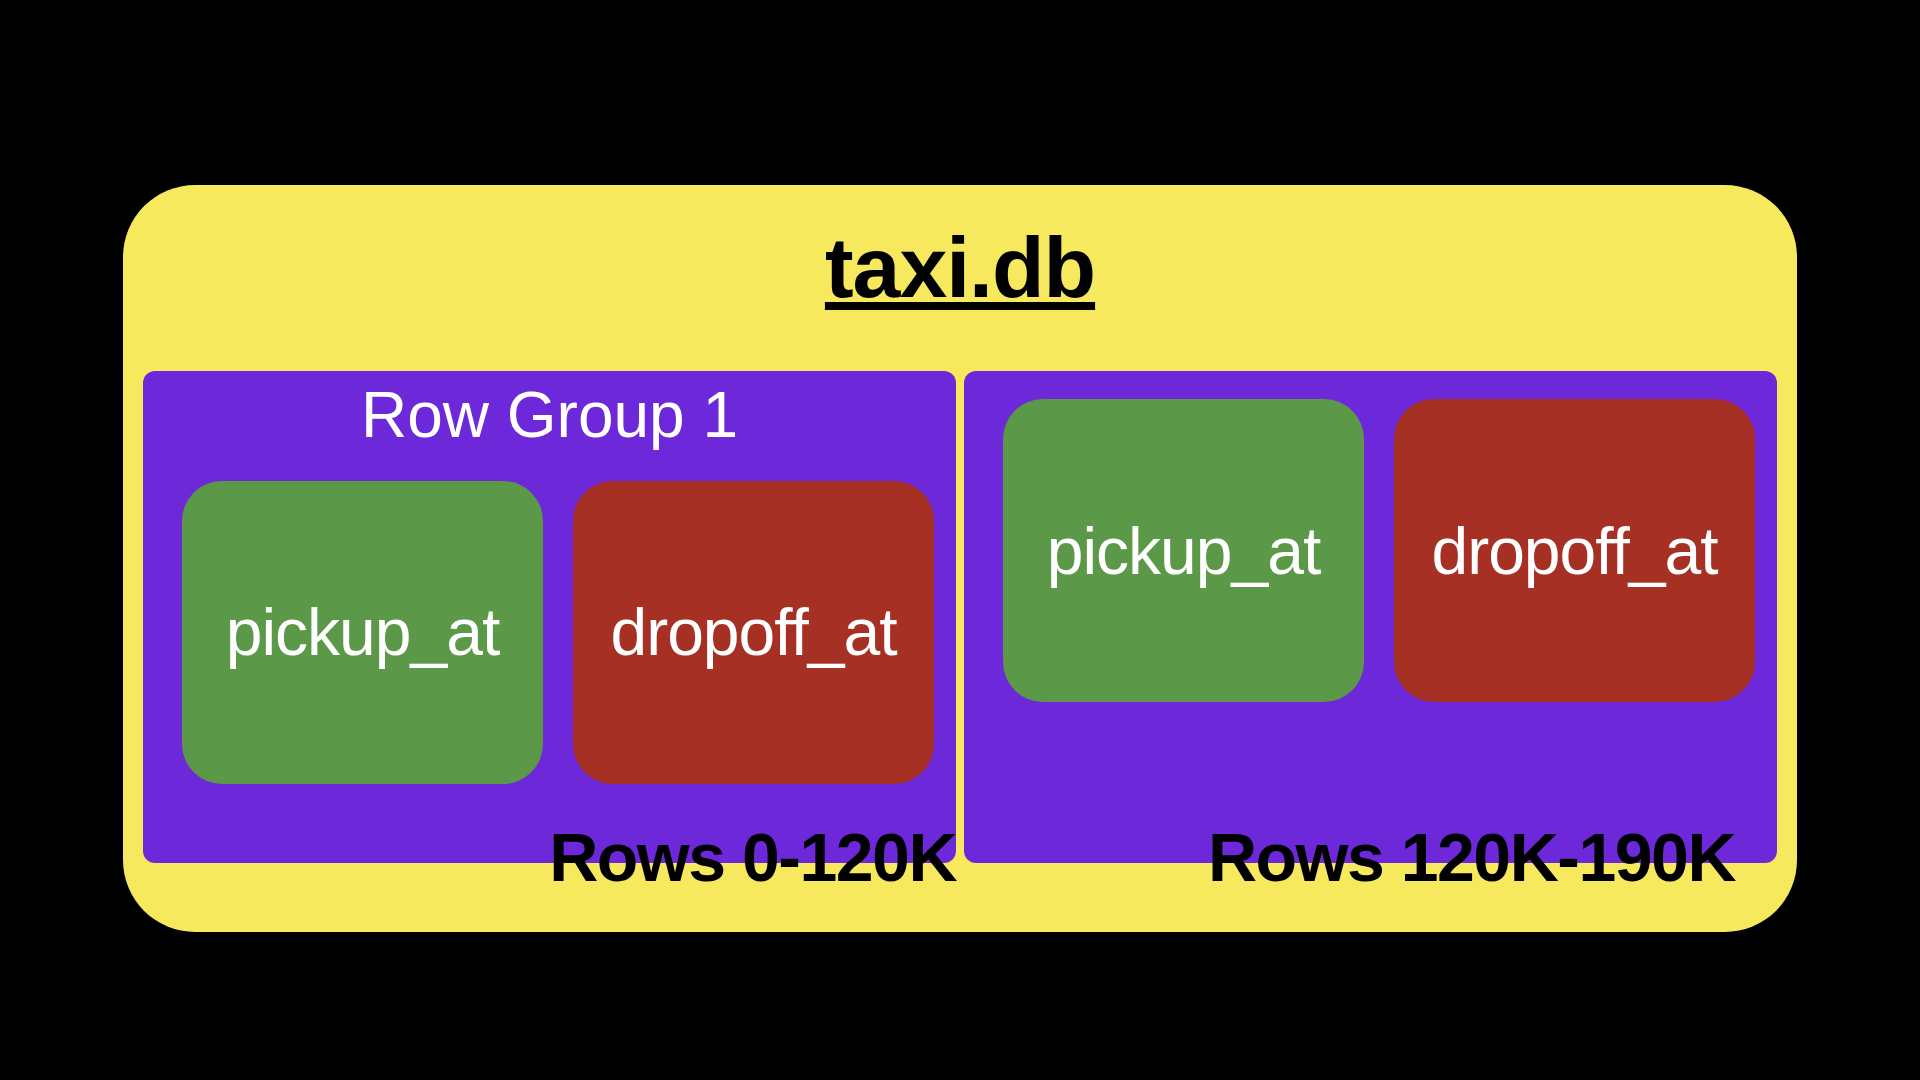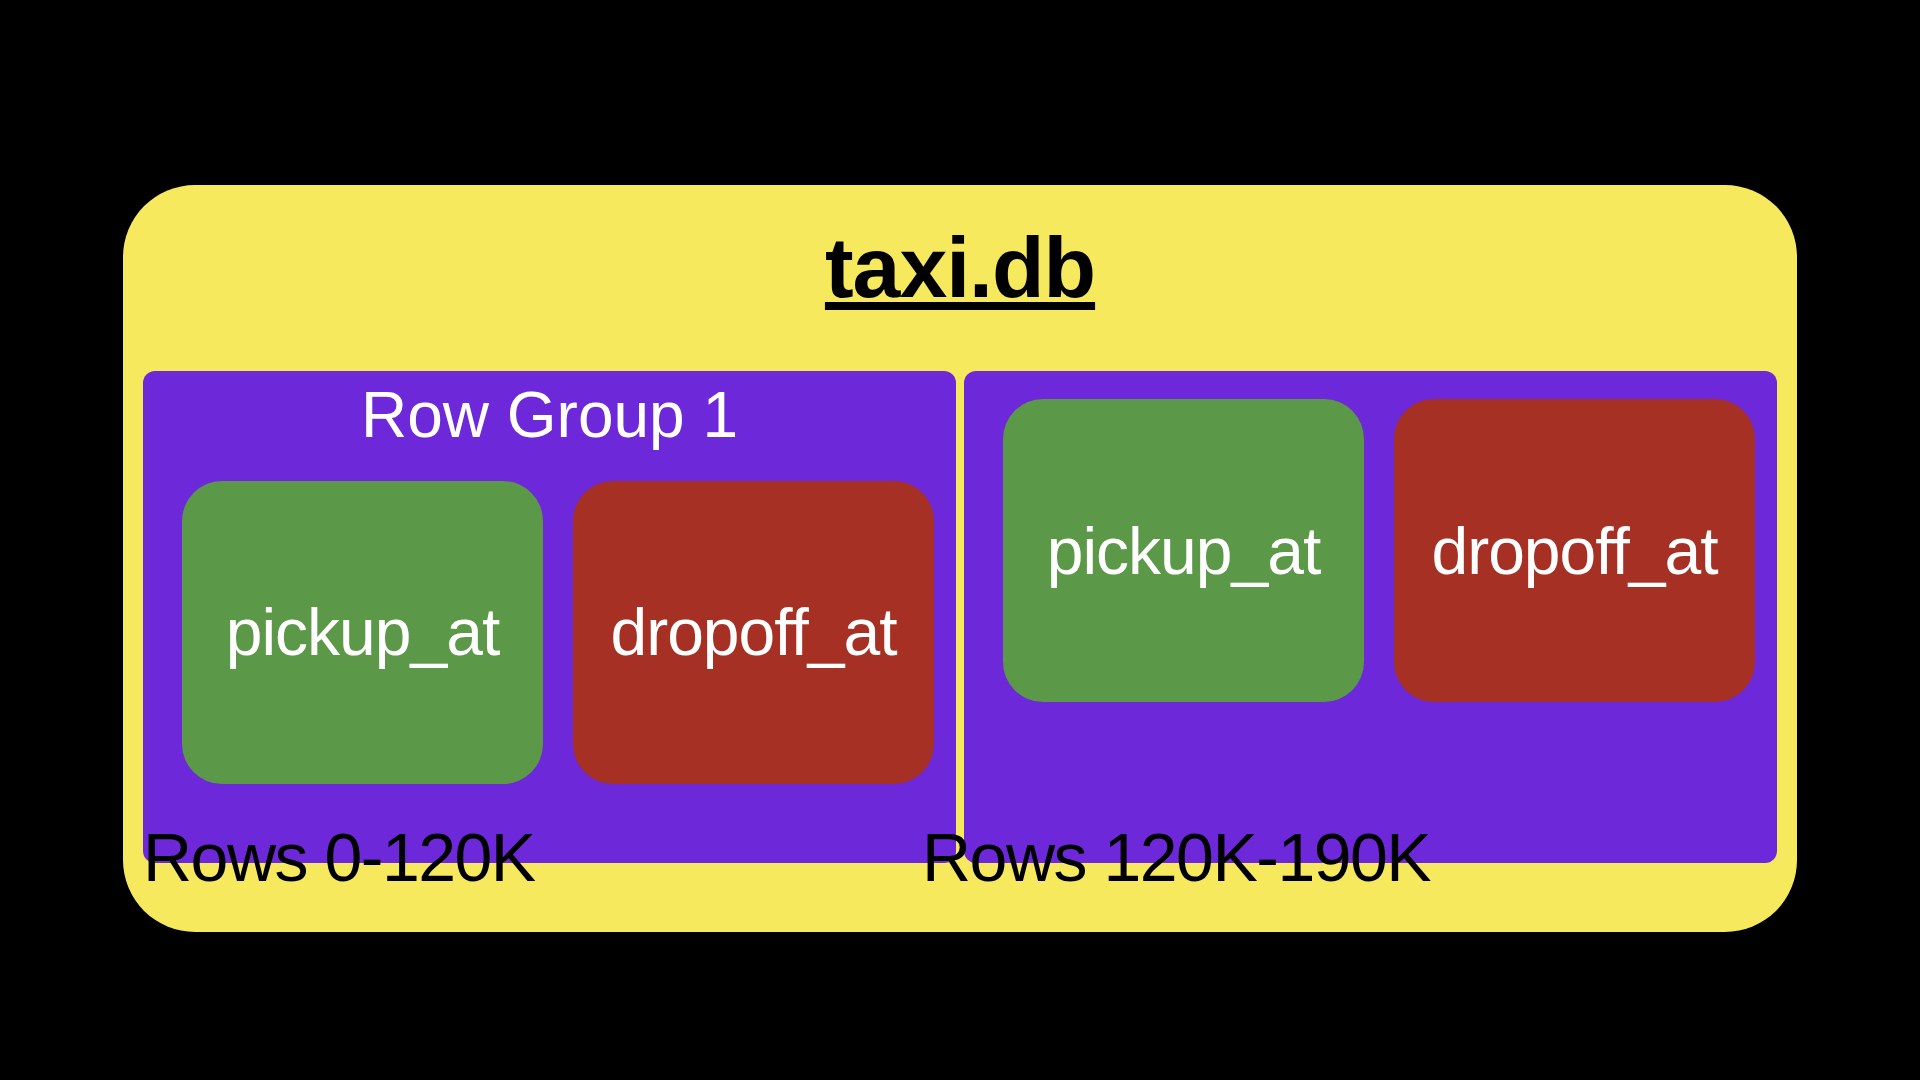--- a/index.html
+++ b/index.html
@@ -86,23 +86,23 @@
   .captions {
     position: absolute;
     left: 20px;
     top: 633px;
     width: 1634px;
     display: flex;
     gap: 8px;
   }
   .caption {
     flex: 1;
-    text-align: left;
+    text-align: right;
     font-size: 68px;
-    font-weight: 400;
+    font-weight: 700;
     letter-spacing: -1.5px;
     color: #000;
     line-height: 1.15;
   }
   .caption-2 {
     position: relative;
     left: -42px;
   }
 </style>
 </head>

